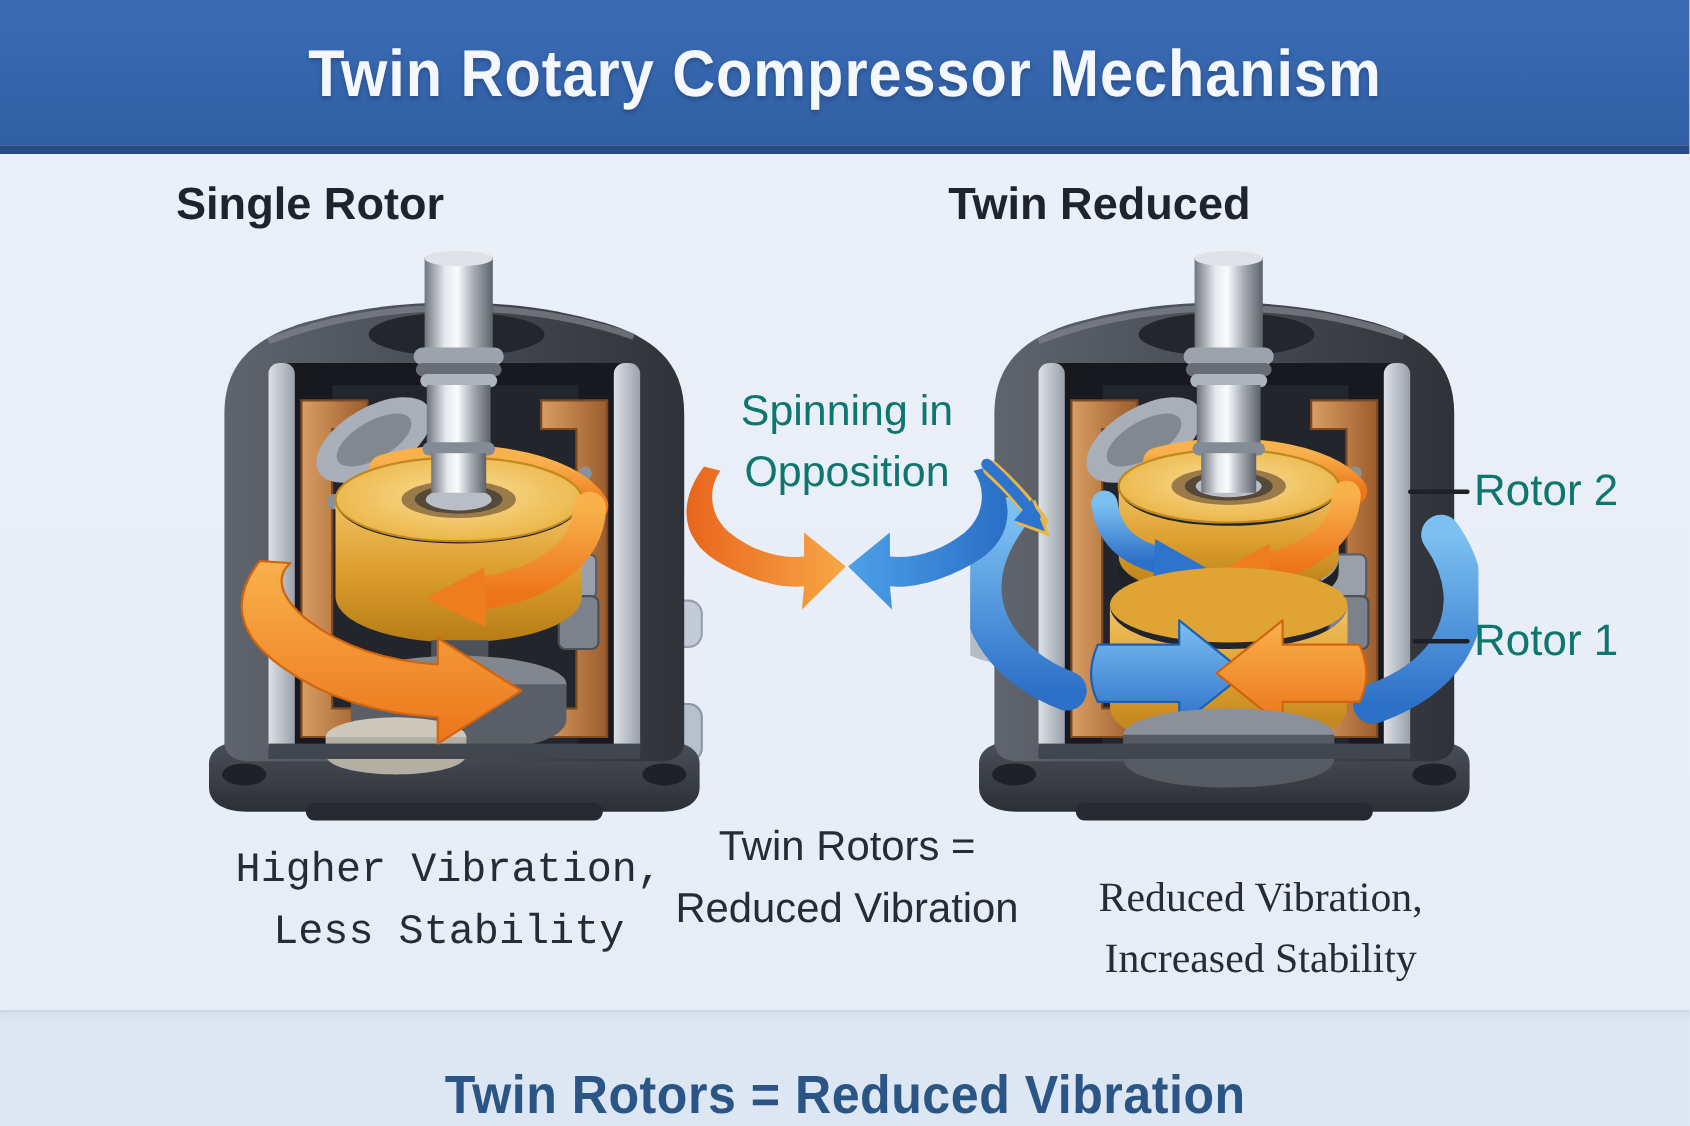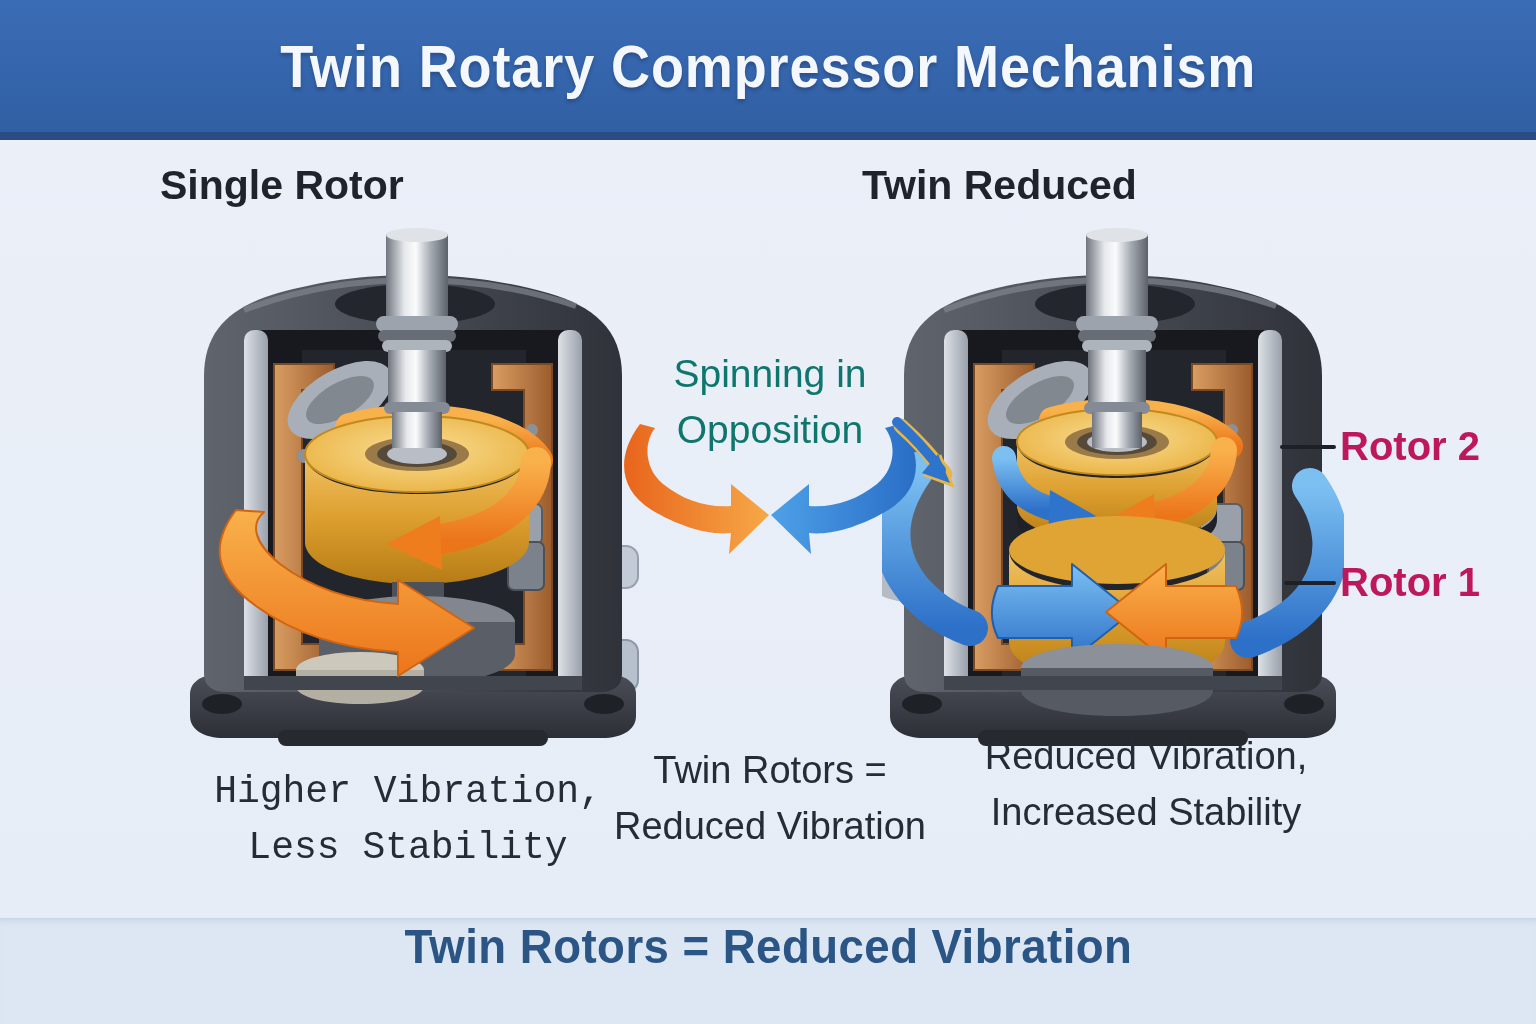--- a/index.html
+++ b/index.html
@@ -14,37 +14,37 @@
   .header h1{margin:0;color:#f4f8fd;font-size:60px;font-weight:bold;letter-spacing:1px;
              transform:scaleX(0.9);text-shadow:0 3px 4px rgba(20,40,80,.35);white-space:nowrap;}
 
   
   .canvas{position:absolute;left:0;top:140px;width:1536px;height:778px;
           background:linear-gradient(180deg,#eaeff8 0%,#e7edf7 100%);}
 
   
   .footer{position:absolute;left:0;top:918px;width:1536px;height:106px;background:#dde7f3;
           box-shadow:inset 0 8px 10px -8px rgba(110,135,175,.35);
-          display:flex;align-items:flex-start;justify-content:center;}
+          display:flex;align-items:flex-end;justify-content:center;}
   .footer .banner{color:#2b5585;font-size:49px;font-weight:bold;transform:scaleX(0.93);
                   white-space:nowrap;letter-spacing:0.5px;}
 
   .panel-label{position:absolute;width:500px;text-align:left;top:162px;
                font-size:41px;font-weight:bold;color:#1f242c;}
   .panel-label.left{left:160px;} .panel-label.right{left:862px;}
 
   .annotation{position:absolute;left:595px;top:346px;width:350px;text-align:center;
               font-size:39px;color:#0f766e;line-height:56px;}
 
   .caption{position:absolute;text-align:center;font-size:38px;color:#262c35;line-height:56px;}
   .caption.left{left:148px;top:764px;width:520px;font-family:Liberation Mono, monospace;}
   .caption.mid{left:595px;top:742px;width:350px;}
-  .caption.right{left:886px;top:728px;width:520px;}
-
-  .callout-label{position:absolute;font-size:40px;color:#be185d;white-space:nowrap;font-weight:bold;}
+  .caption.right{left:886px;top:788px;width:520px;font-family:Liberation Serif, serif;}
+
+  .callout-label{position:absolute;font-size:40px;color:#0f766e;white-space:nowrap;}
   .callout-label.r2{left:1340px;top:424px;}
   .callout-label.r1{left:1340px;top:560px;}
   .leader{position:absolute;height:4px;background:#1d2127;border-radius:2px;}
   .leader.r2{left:1280px;top:445px;width:56px;}
   .leader.r1{left:1284px;top:581px;width:52px;}
 
   svg.comp{position:absolute;width:462px;height:532px;}
   svg.comp.single{left:182px;top:224px;}
   svg.comp.twin{left:882px;top:224px;}
   svg.center-arrows{position:absolute;left:595px;top:412px;width:380px;height:210px;}

